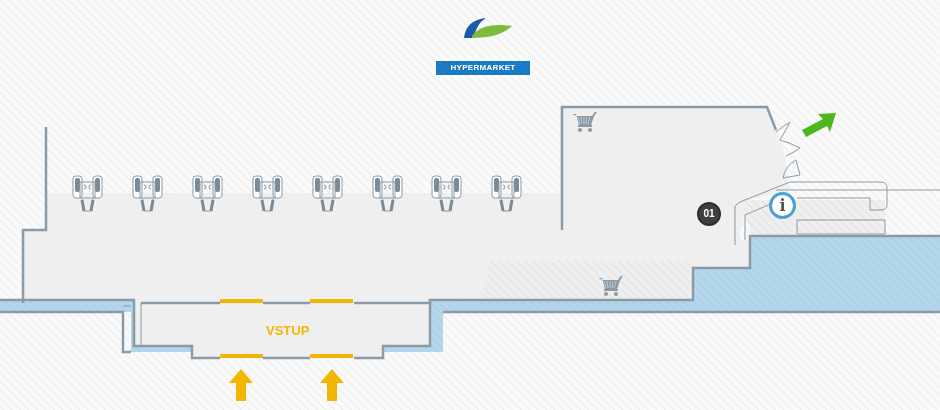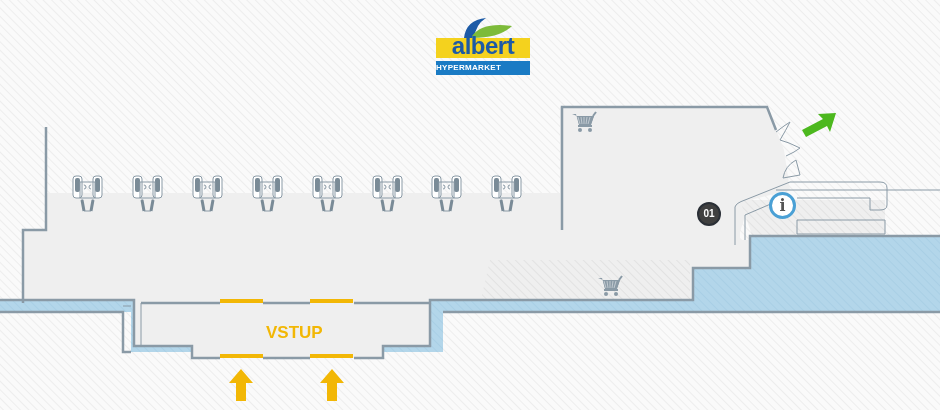--- a/index.html
+++ b/index.html
@@ -1,25 +1,25 @@
 <!DOCTYPE html>
 <html><head>
 <meta charset="utf-8">
 <style>
   html,body{margin:0;padding:0;}
   body{width:940px;height:410px;overflow:hidden;background:#fff;font-family:"Liberation Sans",sans-serif;position:relative;}
   .map{position:absolute;left:0;top:0;width:940px;height:410px;}
   .logo{position:absolute;left:436px;top:16px;width:94px;height:60px;}
   .logo .word{position:absolute;left:0;top:22px;width:94px;height:20px;background:#f4d21e;}
   .logo .word span{position:absolute;left:0;right:0;top:-6px;text-align:center;font-weight:bold;font-size:24px;color:#1c5aa6;letter-spacing:-0.5px;}
-  .logo .band{position:absolute;left:0;top:45px;width:94px;height:14px;background:#1a7bc4;color:#fff;font-size:8px;font-weight:bold;line-height:14px;letter-spacing:0.3px;}
+  .logo .band{position:absolute;left:0;top:45px;width:94px;height:14px;background:#1a7bc4;color:#fff;font-size:8px;font-weight:bold;text-align:center;line-height:14px;letter-spacing:0.3px;}
   .logo .leaf{position:absolute;}
   .badge01{position:absolute;left:697px;top:202px;width:24px;height:24px;border-radius:50%;background:#404040;border:2px solid #2a2f36;box-sizing:border-box;color:#fff;font-weight:bold;font-size:10px;text-align:center;line-height:20px;}
   .info{position:absolute;left:769px;top:192px;width:27px;height:27px;border-radius:50%;background:#fff;border:3px solid #4aa0d5;box-sizing:border-box;color:#555;font-weight:bold;font-family:"DejaVu Serif",serif;font-size:16px;text-align:center;line-height:21px;}
-  .vstup{position:absolute;left:266px;top:323px;color:#f2b705;font-weight:bold;font-size:17px;}
+  .vstup{position:absolute;left:266px;top:323px;color:#f2b705;font-weight:bold;font-size:13px;}
 </style>
 </head>
 <body>
 
 <svg class="map" viewBox="0 0 940 410" xmlns="http://www.w3.org/2000/svg">
   <defs>
     <pattern id="hatch" width="6" height="6" patternUnits="userSpaceOnUse" patternTransform="rotate(-45)">
       <rect width="6" height="6" fill="#fafafa"></rect>
       <line x1="0" y1="0" x2="0" y2="6" stroke="#ededed" stroke-width="2"></line>
     </pattern>
@@ -113,21 +113,18 @@
   </g>
 
   <path d="M836 113 L818 114 L823 119 L802 130 L806 137 L827 126 L830 132 Z" fill="#4cb81e"></path>
 </svg>
 
 <div class="logo">
   <svg class="leaf" style="left:20px;top:0;" width="60" height="24" viewBox="0 0 60 24">
     <path d="M8 22 Q10 4 30 2 Q20 8 18 22 Z" fill="#1c5aa6"></path>
     <path d="M16 20 Q26 6 56 10 Q44 22 16 22 Z" fill="#7dbb3a"></path>
   </svg>
-  <div class="word">
-      <span>albert</span>
-    </div>
   <div class="band">HYPERMARKET</div>
 </div>
 
 <div class="badge01">01</div>
 <div class="info">i</div>
 <div class="vstup">VSTUP</div>
 
 </body></html>

